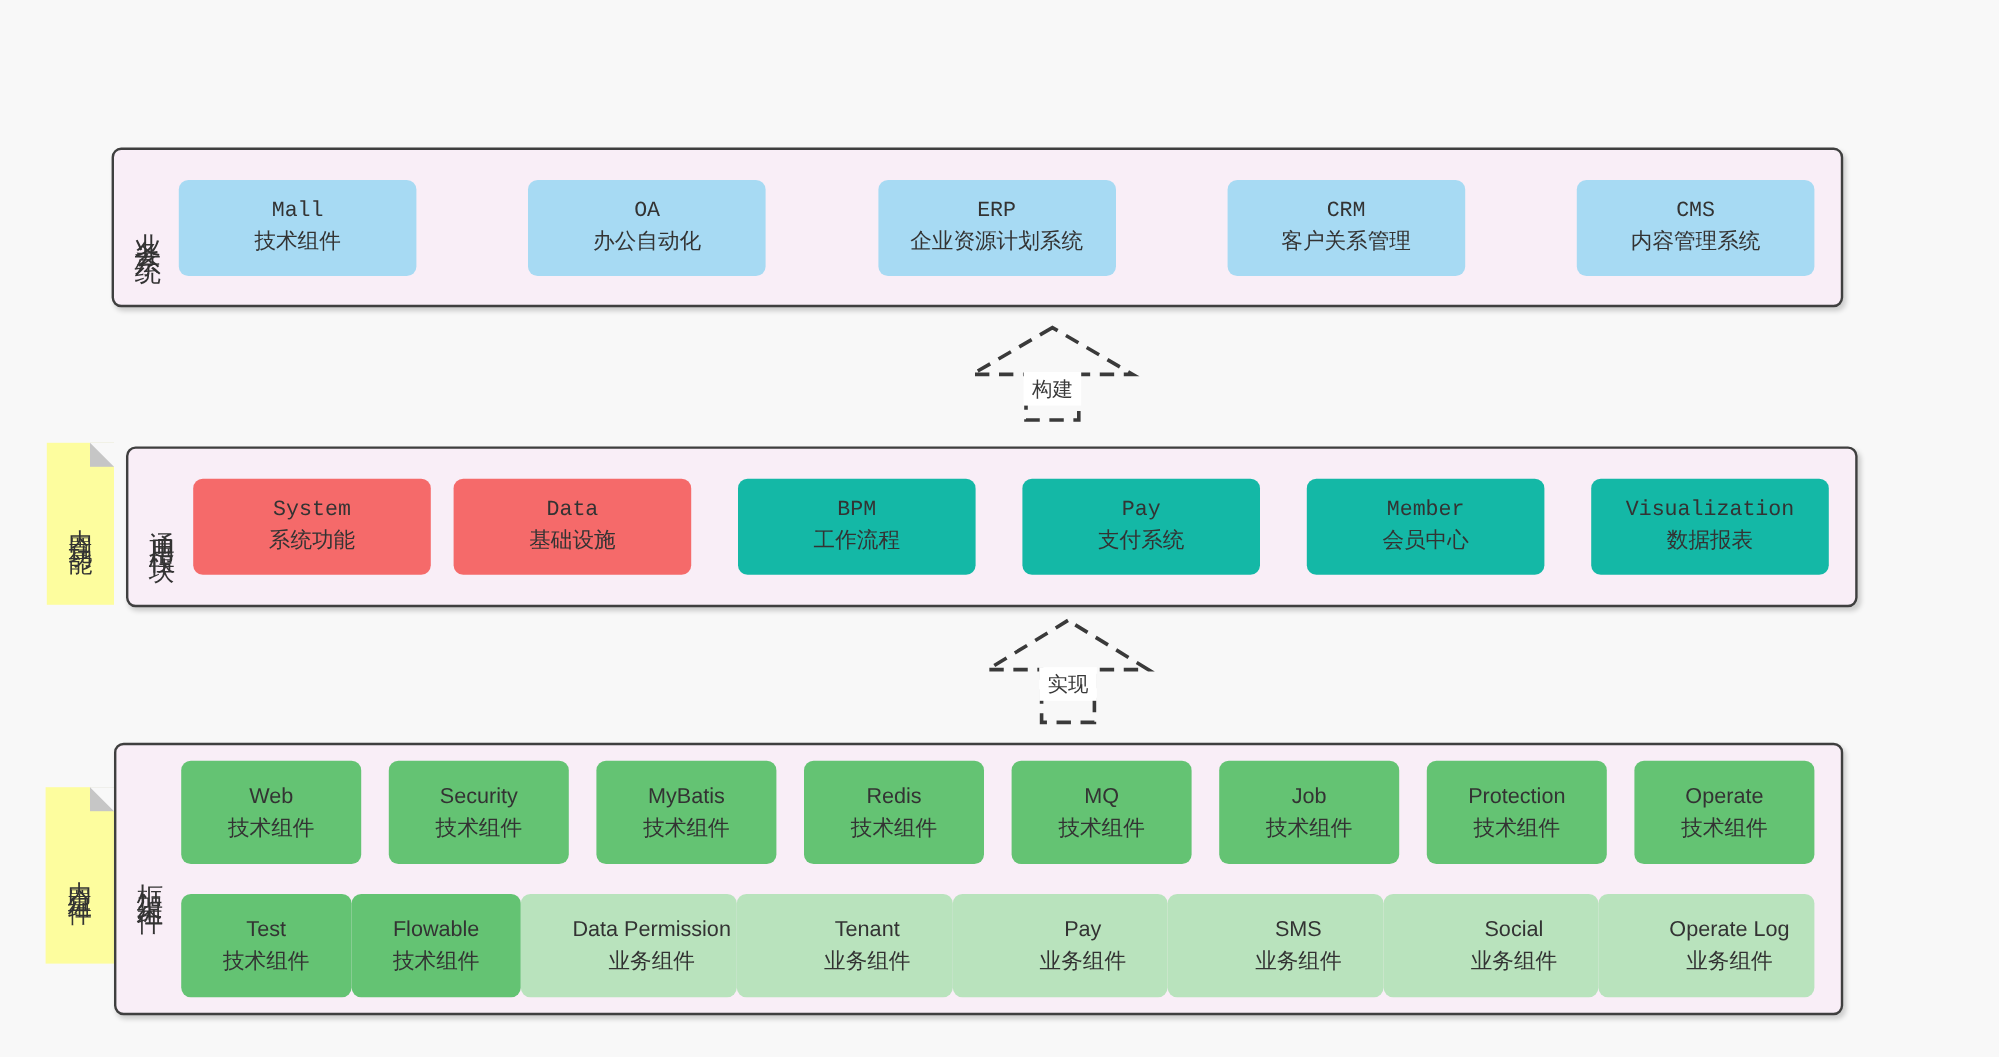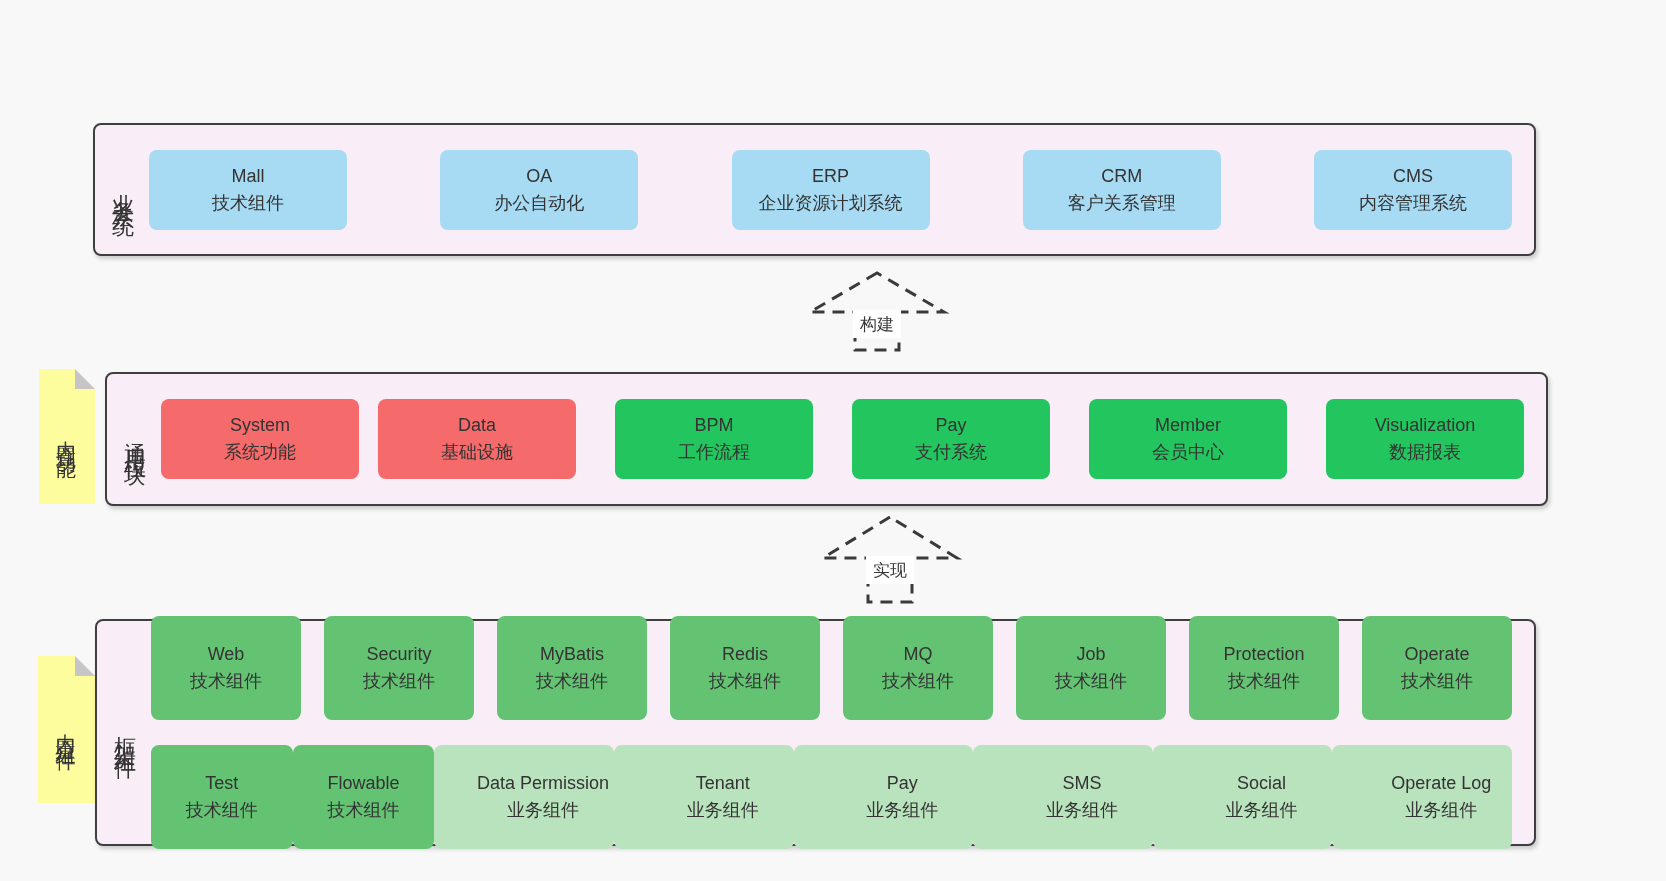--- a/index.html
+++ b/index.html
@@ -27,25 +27,25 @@
   .rows{
     position:absolute;left:54px;right:22px;top:0;bottom:0;
     display:flex;flex-direction:column;justify-content:center;gap:25px;
   }
   .rows .boxes{position:static;}
   .box{
     border-radius:8px;display:flex;flex-direction:column;
     align-items:center;justify-content:center;text-align:center;
     font-size:18px;line-height:27px;color:#333;
   }
-  .box-wide{width:198px;height:80px;}
-  .box-narrow{width:150px;height:104px;}
+  .box-wide{width:198px;height:80px;font-family:Liberation Mono, monospace;}
+  .box-narrow{width:150px;height:86px;}
   .v-blue{background:#a7daf3;}
   .v-red{background:#f56a6a;}
-  .v-pink{background:#22c55e;margin-left:20px;}
+  .v-pink{background:#14b8a6;margin-left:20px;}
   .v-green{background:#64c373;}
   .v-lightgreen{background:#b9e3bd;padding-left:38px;}
 
   .tag{
     position:absolute;background:#fdfd9e;z-index:0;
     display:flex;align-items:center;justify-content:center;
     writing-mode:vertical-rl;text-orientation:upright;
     font-size:20px;letter-spacing:6px;color:#333;
   }
   .tag::after{

